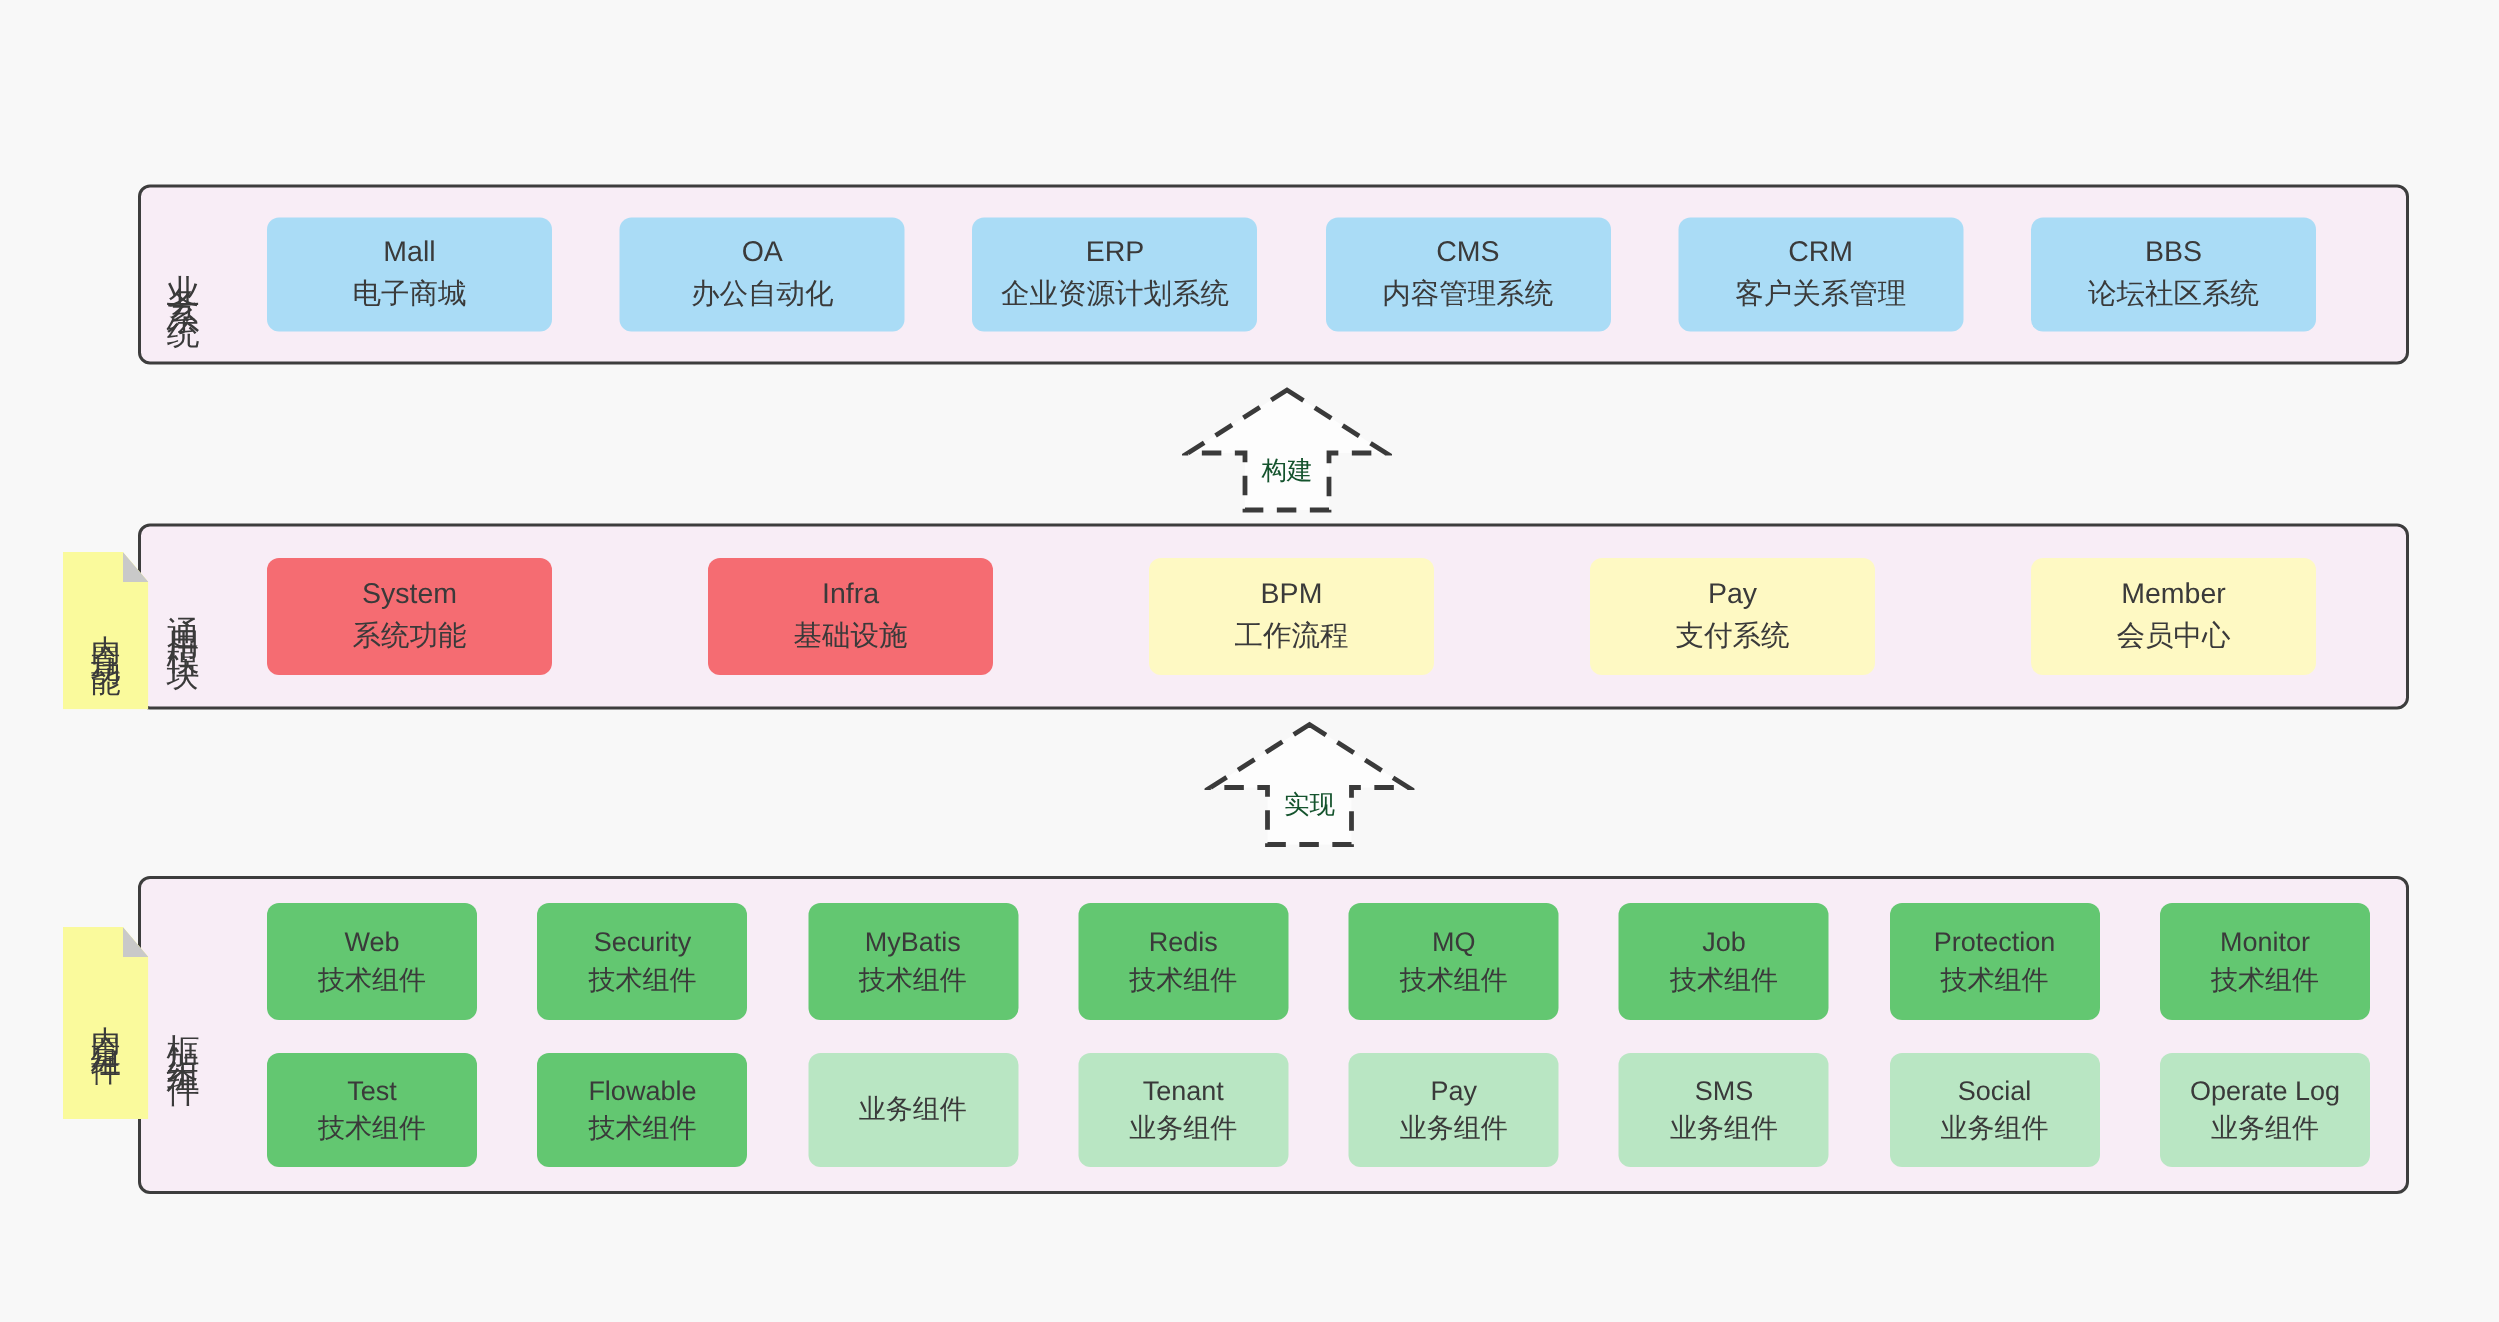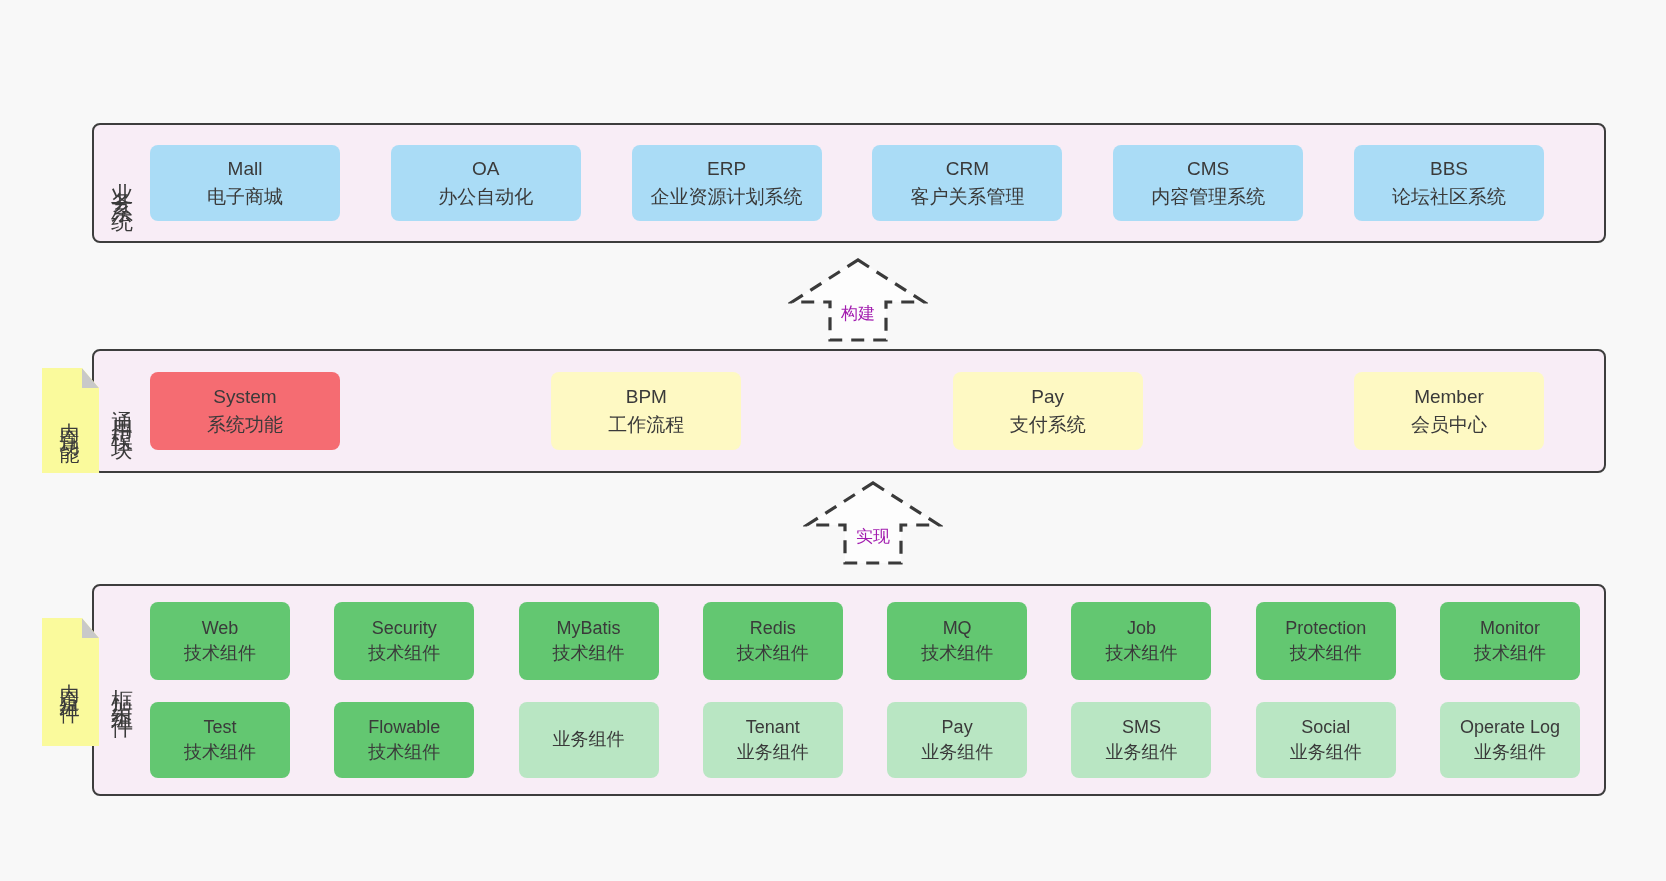--- a/index.html
+++ b/index.html
@@ -65,20 +65,21 @@
   .box {
     display: flex;
     flex-direction: column;
     align-items: center;
     justify-content: center;
     text-align: center;
     border-radius: 8px;
     line-height: 1.45;
     font-size: 19px;
     color: #3a3a3a;
+    margin-left: 28px;
   }
   .box-wide { width: 190px; height: 76px; }
   .band-modules .box-wide { height: 78px; }
   .box-small { width: 140px; min-height: 76px; font-size: 18px; line-height: 1.4; padding: 2px 4px; box-sizing: border-box; }
   .frow1 .box-small { min-height: 78px; }
   .blue        { background: #aadcf6; }
   .red         { background: #f56c72; text-align: center; }
   .pink        { background: #fef9c3; }
   .green       { background: #63c771; }
   .light-green { background: #b9e6c3; }
@@ -115,21 +116,21 @@
   }
   .arrow-build     { left: 788px; top: 256px; }
   .arrow-implement { left: 803px; top: 479px; }
   .arrow svg { display: block; }
   .arrow-label {
     position: absolute;
     left: 0; right: 0;
     top: 46px;
     text-align: center;
     font-size: 17px;
-    color: #a21caf;
+    color: #14532d;
   }
 </style>
 </head>
 <body>
 
 <div class="canvas">
 
   <div class="band band-business">
     <div class="band-label">业务系统</div>
     <div class="boxes-row">
@@ -139,26 +140,26 @@
       </div>
       <div class="box box-wide blue">
         <span>OA</span>
         <span>办公自动化</span>
       </div>
       <div class="box box-wide blue">
         <span>ERP</span>
         <span>企业资源计划系统</span>
       </div>
       <div class="box box-wide blue">
+        <span>CMS</span>
+        <span>内容管理系统</span>
+      </div>
+      <div class="box box-wide blue">
         <span>CRM</span>
         <span>客户关系管理</span>
-      </div>
-      <div class="box box-wide blue">
-        <span>CMS</span>
-        <span>内容管理系统</span>
       </div>
       <div class="box box-wide blue">
         <span>BBS</span>
         <span>论坛社区系统</span>
       </div>
     </div>
   </div>
 
   <div class="arrow arrow-build">
     <svg width="140" height="88" viewBox="0 0 140 88">
@@ -167,20 +168,24 @@
     <div class="arrow-label">构建</div>
   </div>
 
   <div class="band band-modules">
     <div class="band-label">通用模块</div>
     <div class="boxes-row">
       <div class="box box-wide red">
         <span>System</span>
         <span>系统功能</span>
       </div>
+      <div class="box box-wide red">
+        <span>Infra</span>
+        <span>基础设施</span>
+      </div>
       <div class="box box-wide pink">
         <span>BPM</span>
         <span>工作流程</span>
       </div>
       <div class="box box-wide pink">
         <span>Pay</span>
         <span>支付系统</span>
       </div>
       <div class="box box-wide pink">
         <span>Member</span>

